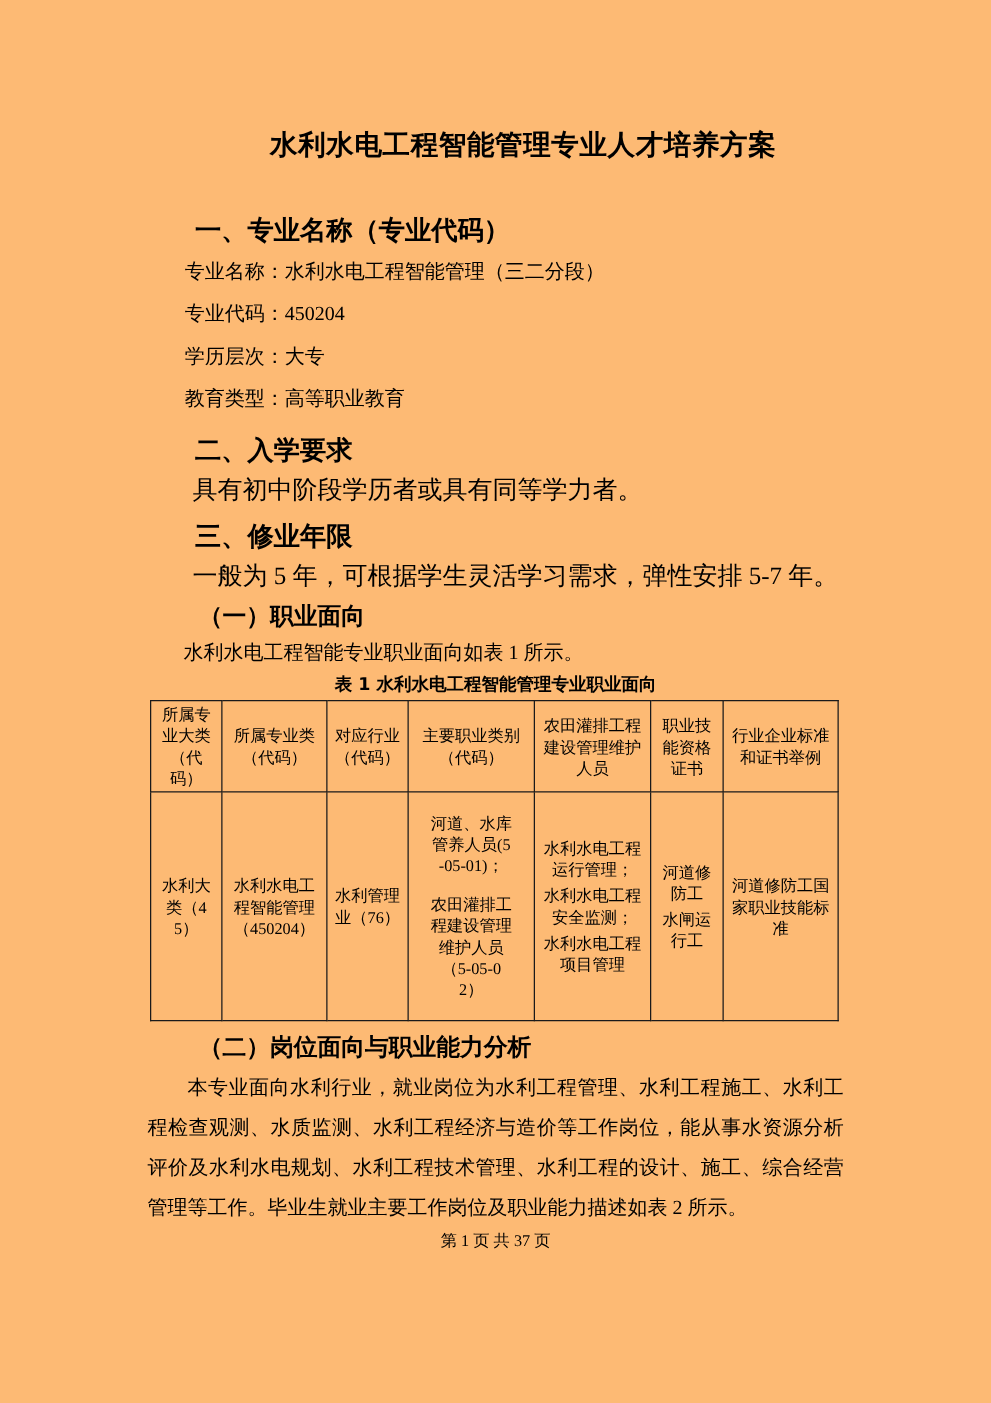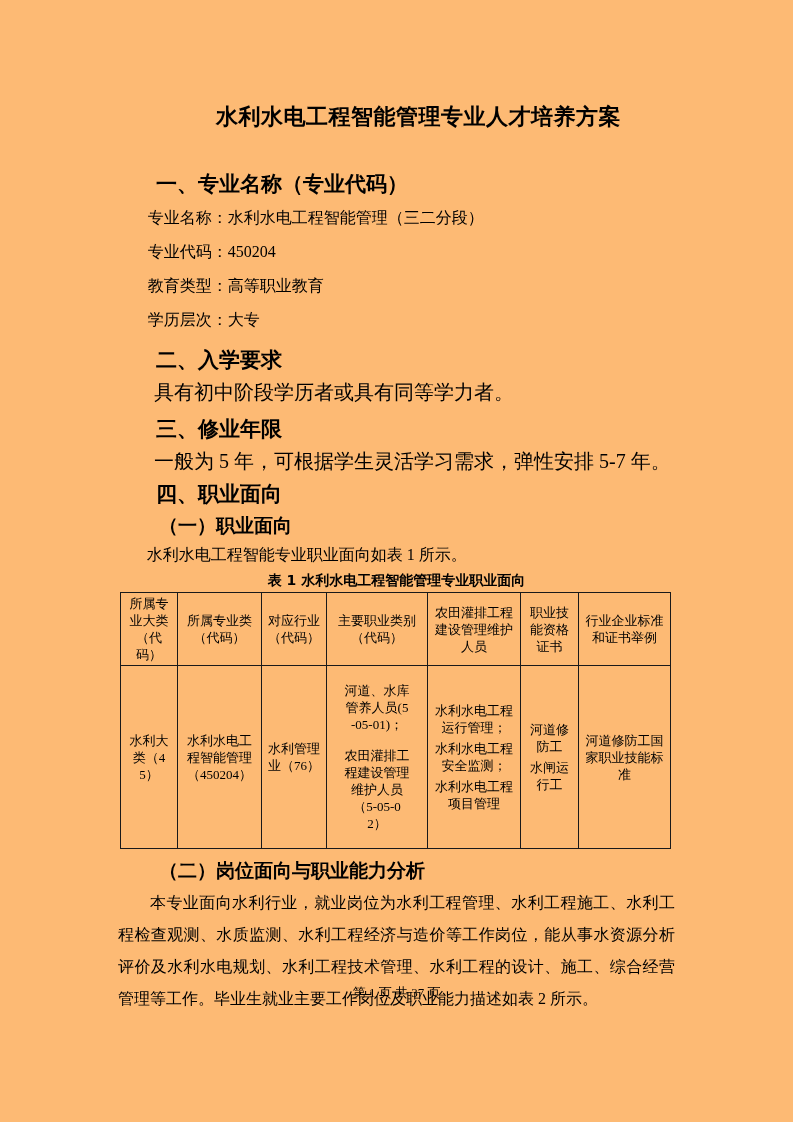--- a/index.html
+++ b/index.html
@@ -111,30 +111,29 @@
 </head>
 <body>
 
 <div class="page">
 
   <h1 class="doc-title">水利水电工程智能管理专业人才培养方案</h1>
 
   <h2 class="sec-heading mt36">一、专业名称（专业代码）</h2>
   <p class="field-line">专业名称：水利水电工程智能管理（三二分段）</p>
   <p class="field-line">专业代码：450204</p>
+  <p class="field-line">学历层次：大专</p>
   <p class="field-line">教育类型：高等职业教育</p>
-  <p class="field-line">学历层次：大专</p>
 
   <h2 class="sec-heading mt8">二、入学要求</h2>
   <p class="body-line">具有初中阶段学历者或具有同等学力者。</p>
 
   <h2 class="sec-heading mt4">三、修业年限</h2>
   <p class="body-line">一般为 5 年，可根据学生灵活学习需求，弹性安排 5-7 年。</p>
 
-  <h2 class="sec-heading">四、职业面向</h2>
 
   <h3 class="sub-heading">（一）职业面向</h3>
   <p class="intro-line">水利水电工程智能专业职业面向如表 1 所示。</p>
   <div class="table-caption">表 1 水利水电工程智能管理专业职业面向</div>
 
   <table class="career">
     <colgroup>
       <col style="width:57px">
         <col style="width:84px">
         <col style="width:65px">

